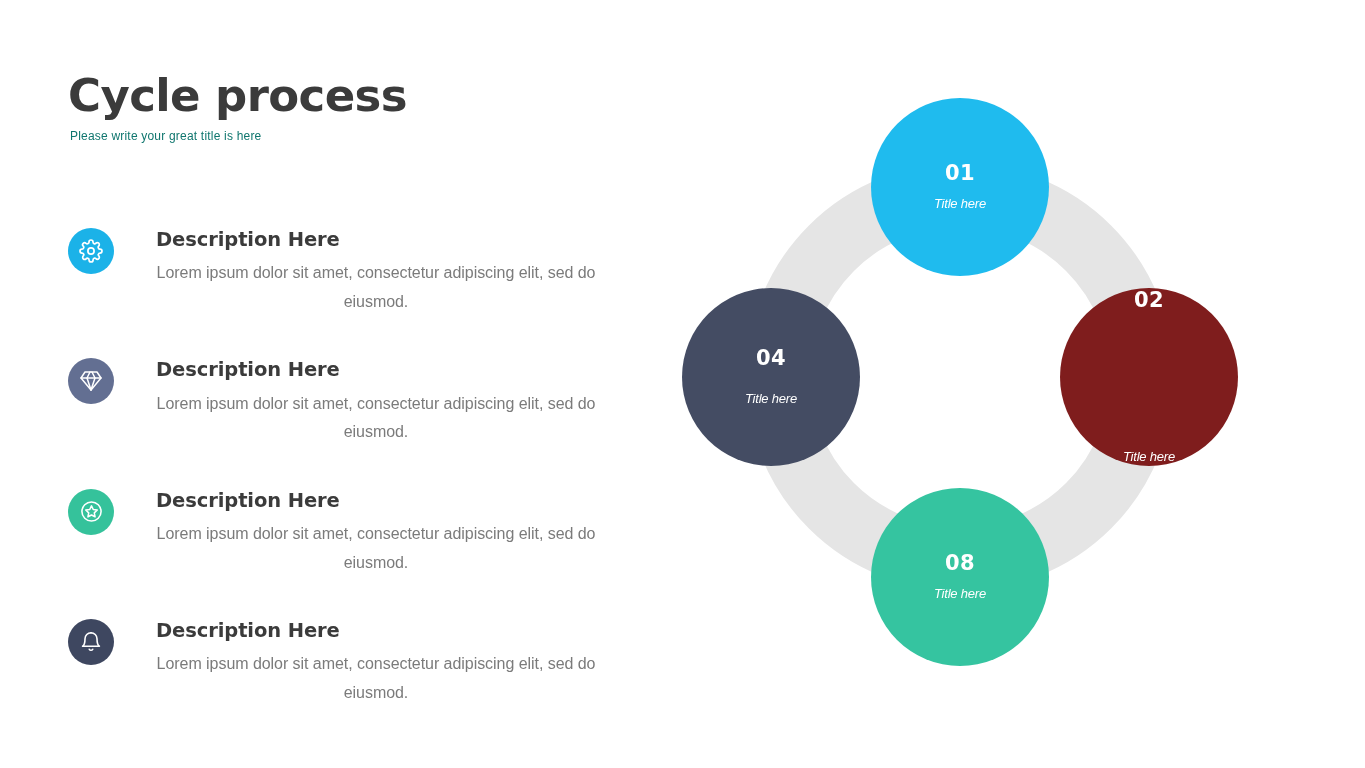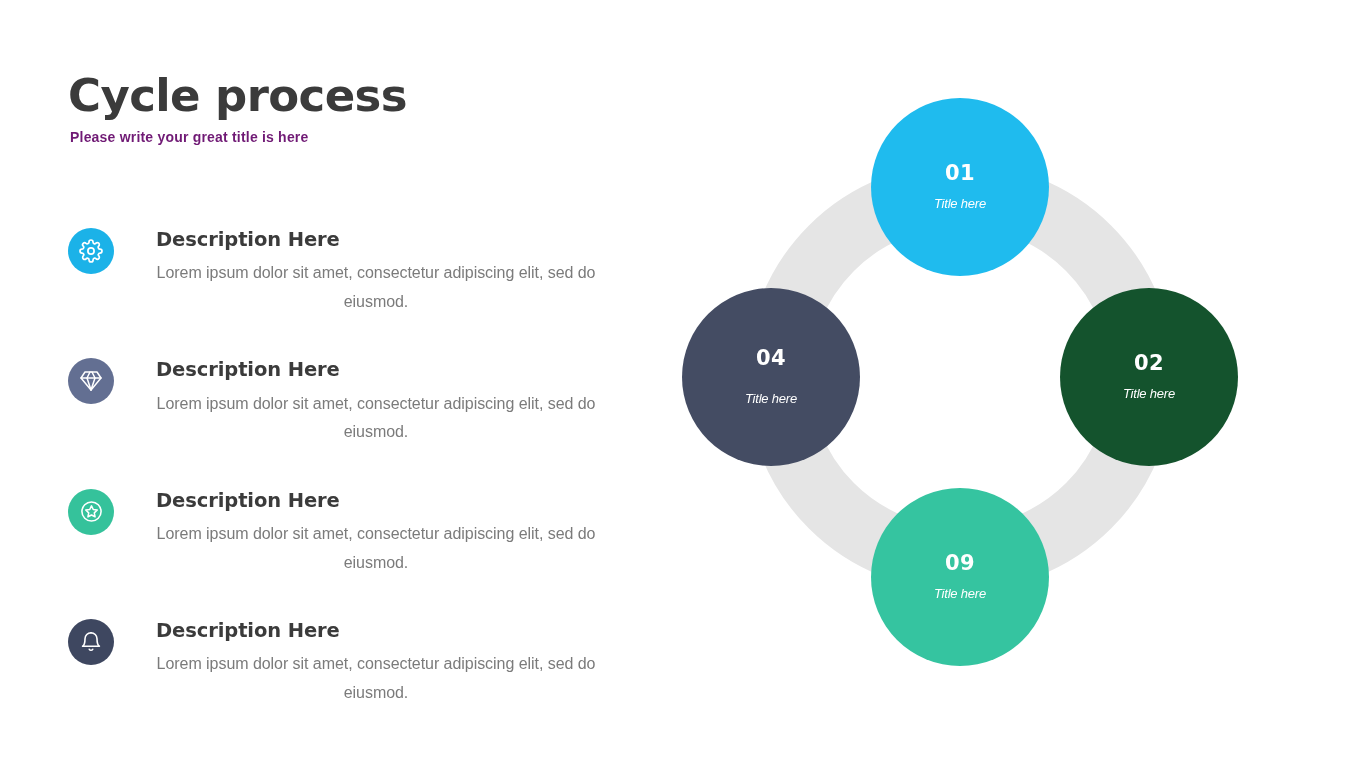--- a/index.html
+++ b/index.html
@@ -33,23 +33,23 @@
     font-size: 45px;
     font-weight: 700;
     color: #3b3b3b;
     letter-spacing: -0.6px;
     line-height: 1.05;
     margin: 0;
     font-family: "DejaVu Sans", sans-serif;
   }
   .slide-subtitle {
     margin: 10px 0 0 2px;
-    font-size: 14px;
-    font-weight: 700;
-    color: #701a75;
+    font-size: 12px;
+    font-weight: 400;
+    color: #0f766e;
     letter-spacing: 0.2px;
     line-height: 1.2;
   }
 
   
   .feature-list {
     position: absolute;
     left: 68px;
     top: 213px;
     width: 540px;
@@ -207,27 +207,27 @@
 
     <svg class="cycle-svg" width="580" height="600" viewBox="0 0 580 600">
       <circle cx="285" cy="287" r="182" fill="none" stroke="#e5e5e5" stroke-width="64"></circle>
     </svg>
 
     <div class="node node-01" style="background:#1fbbee;">
       <span class="node-num">01</span>
       <span class="node-label">Title here</span>
     </div>
 
-    <div class="node node-02" style="background:#14532d;">
+    <div class="node node-02" style="background:#7f1d1d;justify-content:space-between;">
       <span class="node-num">02</span>
       <span class="node-label">Title here</span>
     </div>
 
     <div class="node node-03" style="background:#35c4a0;">
-      <span class="node-num">09</span>
+      <span class="node-num">08</span>
       <span class="node-label">Title here</span>
     </div>
 
     <div class="node node-04" style="background:#444c63;">
       <span class="node-num">04</span>
       <span class="node-label">Title here</span>
     </div>
 
   </div>
 

